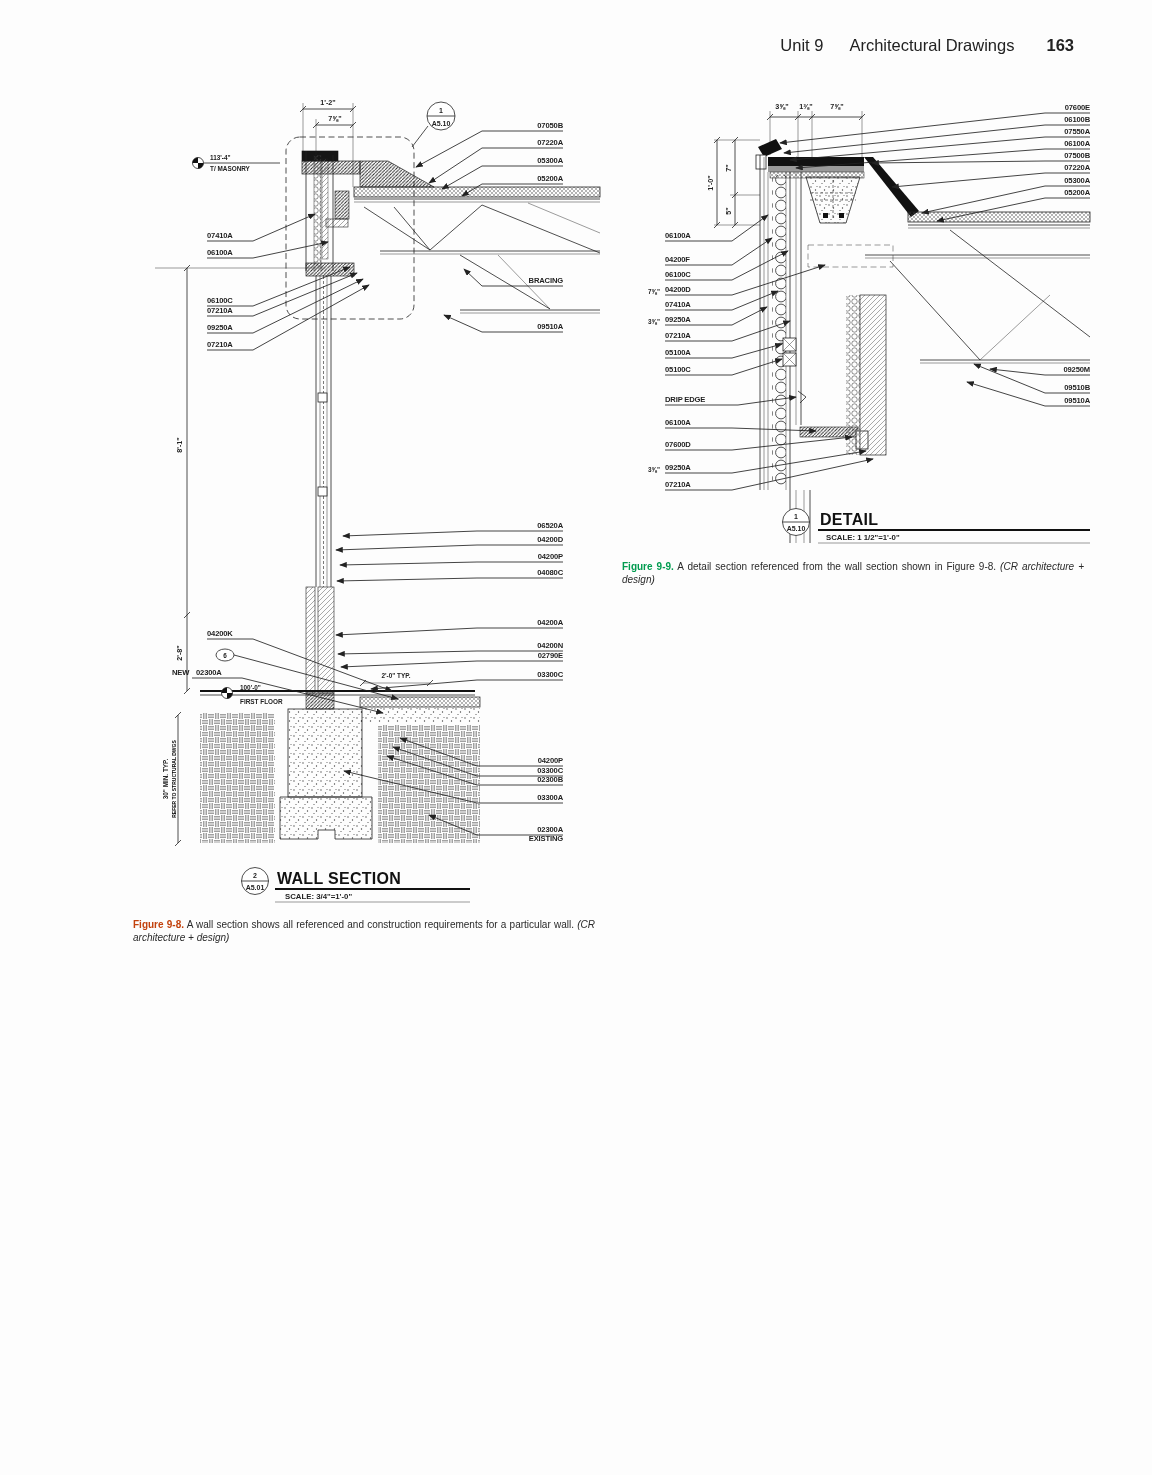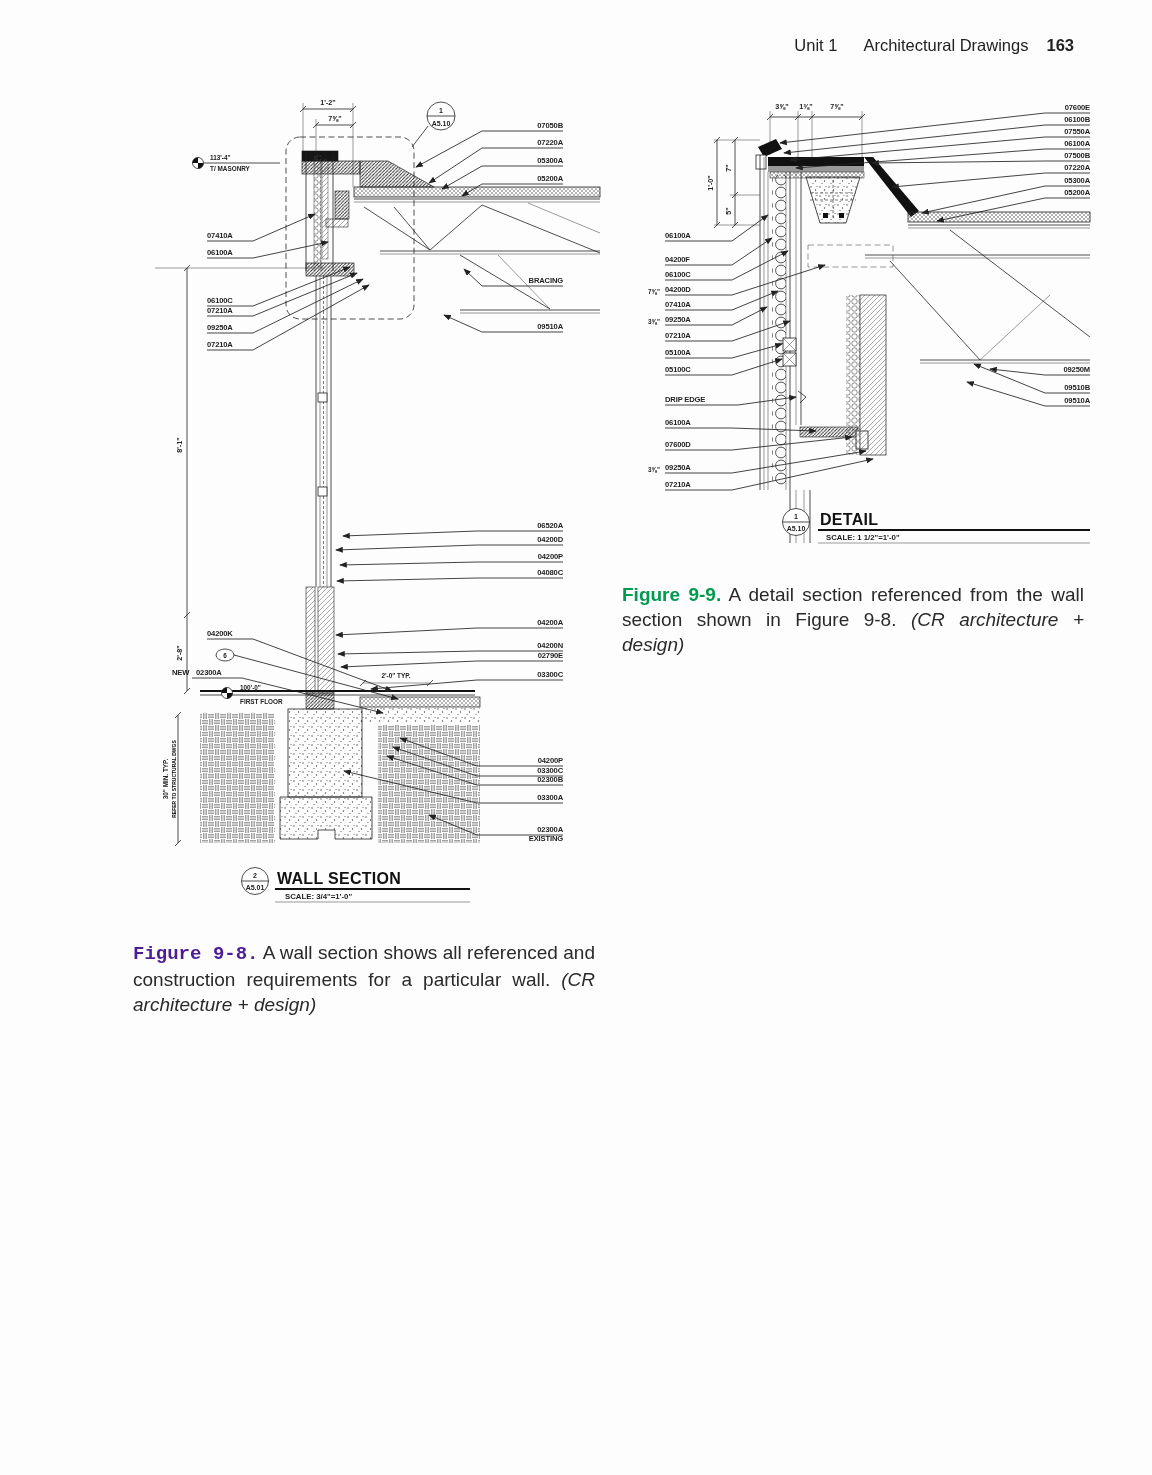--- a/index.html
+++ b/index.html
@@ -1,22 +1,22 @@
 <!DOCTYPE html>
 <html><head>
 <meta charset="utf-8">
 <style>
   html,body{margin:0;padding:0;}
   body{width:1152px;height:1475px;background:#fdfdfd;position:relative;
        font-family:"Liberation Sans",sans-serif;color:#1d1d1d;}
   .page-header{position:absolute;top:36px;right:78px;font-size:16.5px;color:#222;}
   .page-header .unit{margin-right:26px;}
-  .page-header .pgnum{font-weight:bold;margin-left:18px;}
+  .page-header .pgnum{font-weight:bold;margin-left:32px;}
   .fig{position:absolute;}
-  .caption{position:absolute;font-size:19px;line-height:1.32;text-align:justify;color:#2a2a2a;margin-top:22px;}
+  .caption{position:absolute;font-size:10px;line-height:1.32;text-align:justify;color:#2a2a2a;}
   .caption .figlabel{font-weight:bold;}
   .caption .credit{font-style:italic;}
   
   svg{overflow:visible;}
   .ln{stroke:#222;stroke-width:.8;fill:none;}
   .lnt{stroke:#222;stroke-width:.45;fill:none;}
   .lnk{stroke:#111;stroke-width:2.2;fill:none;}
   .ldr{stroke:#222;stroke-width:.85;fill:none;}
   .dash{stroke-dasharray:6 3.5;}
   .dash2{stroke-dasharray:3 2;stroke-width:.6;}
@@ -27,21 +27,21 @@
   .scl{font:bold 7.8px "Liberation Sans",sans-serif;fill:#222;}
   .bub{font:bold 7px "Liberation Sans",sans-serif;fill:#222;}
   .dark{fill:#161616;stroke:#111;stroke-width:.6;}
   .gray{fill:#9a9a9a;stroke:none;}
   .wh{fill:#fff;}
 </style>
 </head>
 <body>
 
 <div class="page-header">
-  <span class="unit">Unit 1</span><span>Architectural Drawings</span><span class="pgnum">163</span>
+  <span class="unit">Unit 9</span><span>Architectural Drawings</span><span class="pgnum">163</span>
 </div>
 
 <div class="fig" style="left:130px;top:95px;width:470px;height:812px;">
 <svg width="470" height="812" viewBox="0 0 470 812">
 <defs>
   <marker id="arr" markerWidth="9" markerHeight="7" refX="8" refY="3.5" orient="auto">
     <path d="M0,0 L9,3.5 L0,7 Z" fill="#222"></path>
   </marker>
   <pattern id="hatch" width="5" height="5" patternUnits="userSpaceOnUse">
     <path d="M0,5 L5,0" stroke="#555" stroke-width=".5"></path>
@@ -264,21 +264,21 @@
   <text x="125" y="795" text-anchor="middle" class="bub">A5.01</text>
   <text x="147" y="789" class="ttl">WALL SECTION</text>
   <line x1="145" y1="794" x2="340" y2="794" stroke="#111" stroke-width="2"></line>
   <text x="155" y="804" class="scl">SCALE: 3/4"=1'-0"</text>
   <line x1="145" y1="807" x2="340" y2="807" class="lnt"></line>
 </g>
 </svg>
 </div>
 
 <div class="caption" style="left:133px;top:918px;width:462px;">
-  <span class="figlabel" style="color: #4c1d95; font-family: Liberation Mono, monospace;">Figure 9-8.</span><span> A wall section shows all referenced and construction requirements for a particular wall. </span><span class="credit">(CR architecture + design)</span>
+  <span class="figlabel" style="color: #c2410c;">Figure 9-8.</span><span> A wall section shows all referenced and construction requirements for a particular wall. </span><span class="credit">(CR architecture + design)</span>
 </div>
 
 <div class="fig" style="left:620px;top:95px;width:470px;height:455px;">
 <svg width="470" height="455" viewBox="0 0 470 455">
 
 <g>
   <line x1="150" y1="22" x2="242" y2="22" class="ln"></line>
   <line x1="147" y1="25" x2="153" y2="19" class="ln"></line>
         <line x1="175" y1="25" x2="181" y2="19" class="ln"></line>
   <line x1="189" y1="25" x2="195" y2="19" class="ln"></line>

